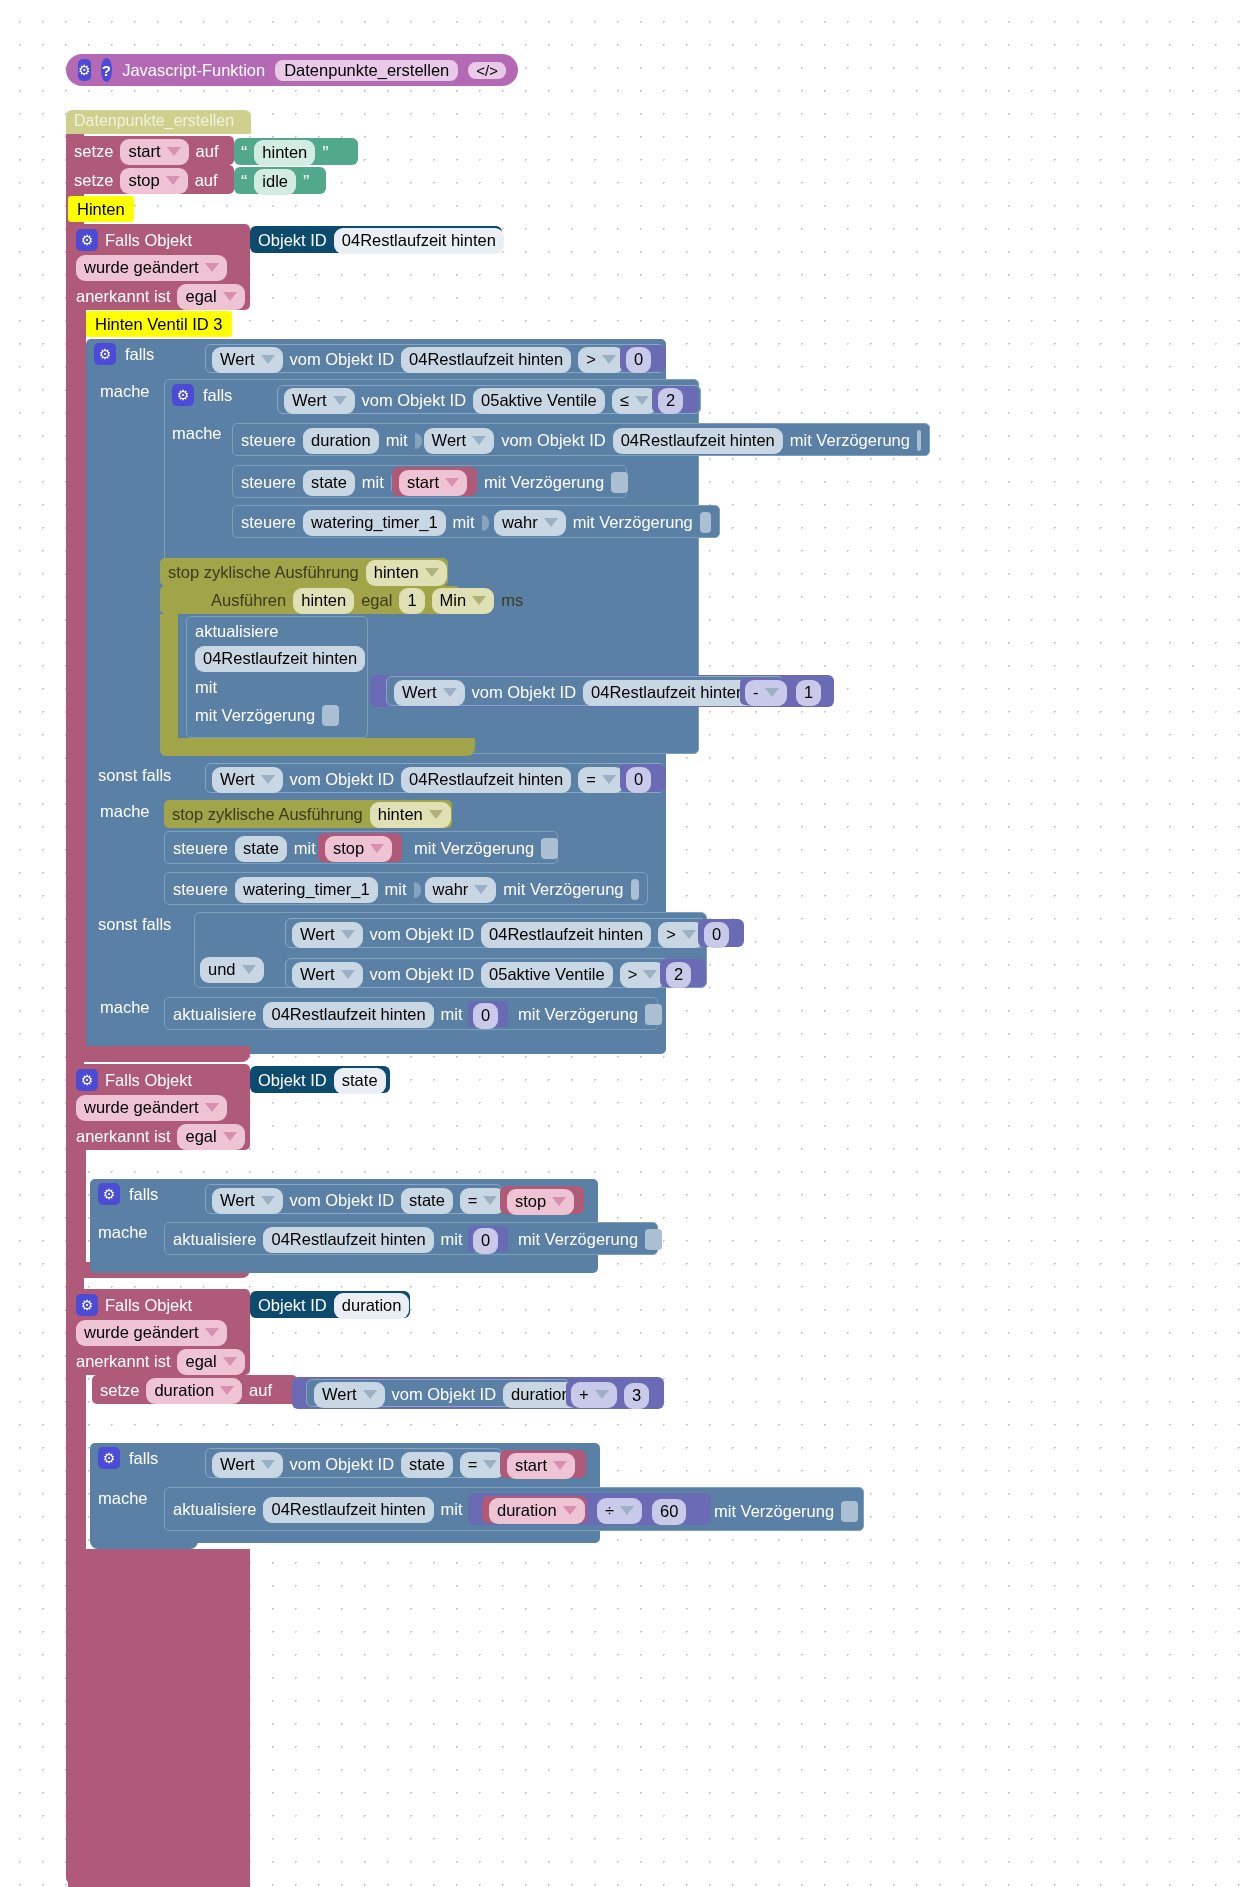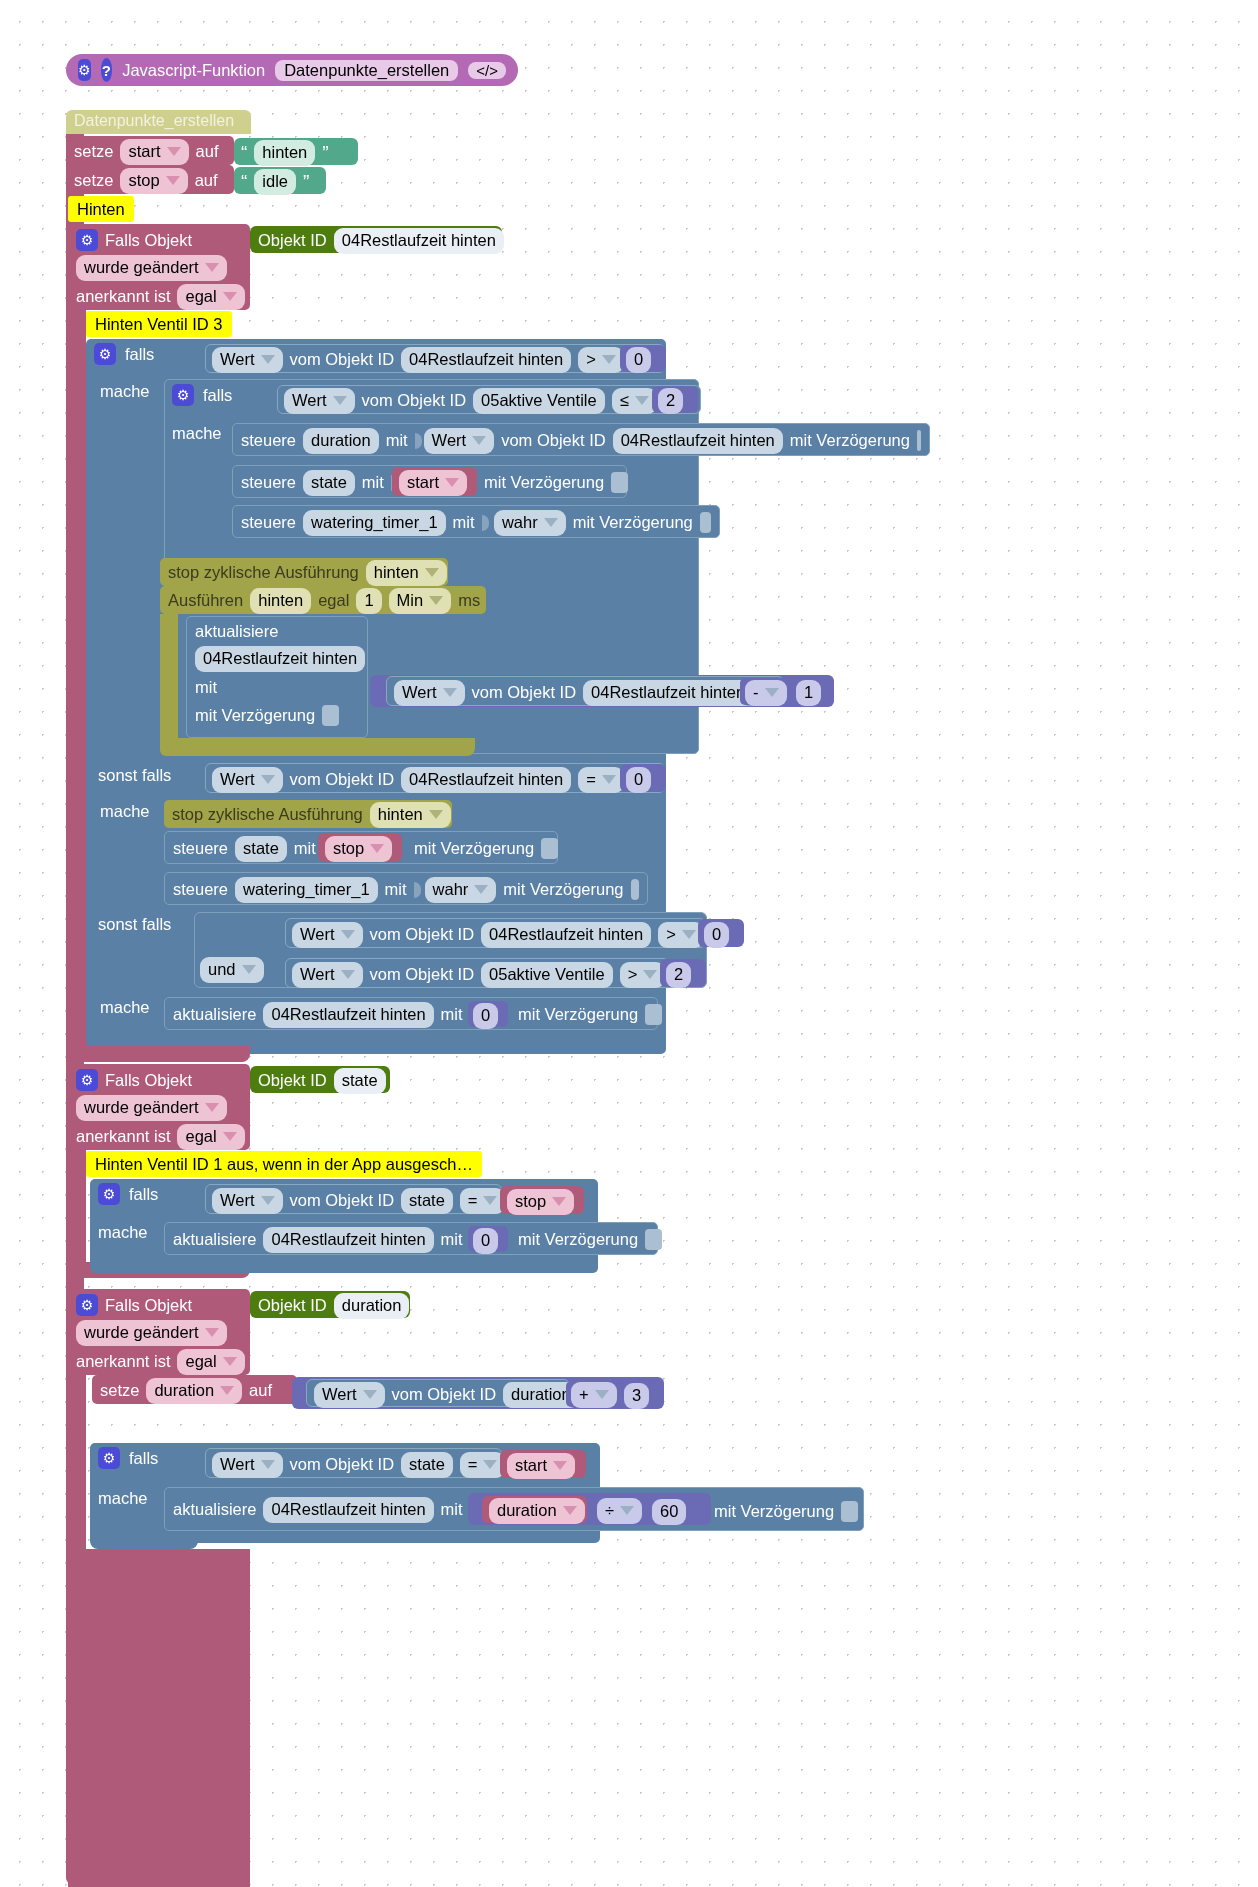--- a/index.html
+++ b/index.html
@@ -24,21 +24,21 @@
   .c-func{background:#b369b3;}
   .c-funcdef{background:#b05a7a;}
   .c-hatname{background:#cfcf8e;}
   .c-trigger{background:#b05a7a;}
   .c-logic{background:#5b80a5;}
   .c-timer{background:#a2a449;}
   .c-math{background:#6b6bb5;}
   .c-text{background:#51a88b;}
   .c-varpink{background:#b05a7a;}
   .c-comment{background:#ffff00;}
-  .c-objid{background:#4d7c0f;}
+  .c-objid{background:#0c4a6e;}
 
   
   .fld{
     display:inline-flex;align-items:center;gap:4px;
     background:#e6eef4;color:#000;border-radius:9px;
     padding:1px 8px;white-space:nowrap;line-height:1.45;
     font-size:16.5px;
   }
   .fld.dark{background:#c9d7e4;}
   .fld.pinkf{background:#eec3d3;}
@@ -281,21 +281,21 @@
   <div class="blk c-timer stmt" style="left:160px;top:558px;width:288px;height:28px;">
     <div class="row" style="padding:2px 8px;">
       <span class="lbl dk">stop zyklische Ausführung</span>
       <span class="fld olivef">
           <span>hinten</span>
           <i class="tri ol"></i>
         </span>
     </div>
   </div>
 
-  <div class="blk c-timer stmt" style="left:160px;top:586px;width:326px;height:28px;">
+  <div class="blk c-timer stmt" style="left:160px;top:586px;width:300px;height:28px;padding-left:43px;">
     <div class="row" style="padding:2px 8px;">
       <span class="lbl dk">Ausführen</span>
       <span class="fld olivef">hinten</span>
       <span class="lbl dk">egal</span>
       <span class="fld olivef">1</span>
       <span class="fld olivef">
           <span>Min</span>
           <i class="tri ol"></i>
         </span>
       <span class="lbl dk">ms</span>
@@ -502,23 +502,20 @@
   </div>
   <div class="blk c-objid stmt" style="left:250px;top:1066px;width:140px;height:27px;border-radius:6px;">
     <div class="row" style="padding:2px 8px;">
       <span class="lbl">Objekt ID</span>
       <span class="fld white">state</span>
     </div>
   </div>
   <div class="blk c-trigger" style="left:68px;top:1150px;width:18px;height:128px;"></div>
   <div class="blk c-trigger" style="left:68px;top:1262px;width:182px;height:16px;border-radius:0 0 8px 8px;"></div>
 
-  <div class="blk c-comment cmt" style="left:86px;top:1151px;">
-    <span>Hinten Ventil ID 1 aus, wenn in der App ausgesch…</span>
-  </div>
 
   <div class="blk c-logic stmt" style="left:90px;top:1179px;width:508px;height:94px;border-radius:5px;"></div>
   <div class="row" style="position:absolute;left:98px;top:1183px;gap:9px;">
     <span class="gear">⚙</span>
     <span class="lbl">falls</span>
   </div>
   <div class="blk" style="left:205px;top:1184px;width:297px;height:30px;background:#5b80a5;border:1px solid #87a8c2;border-radius:6px;">
     <div class="row" style="padding:3px 6px;">
       <span class="fld dark">
           <span>Wert</span>

